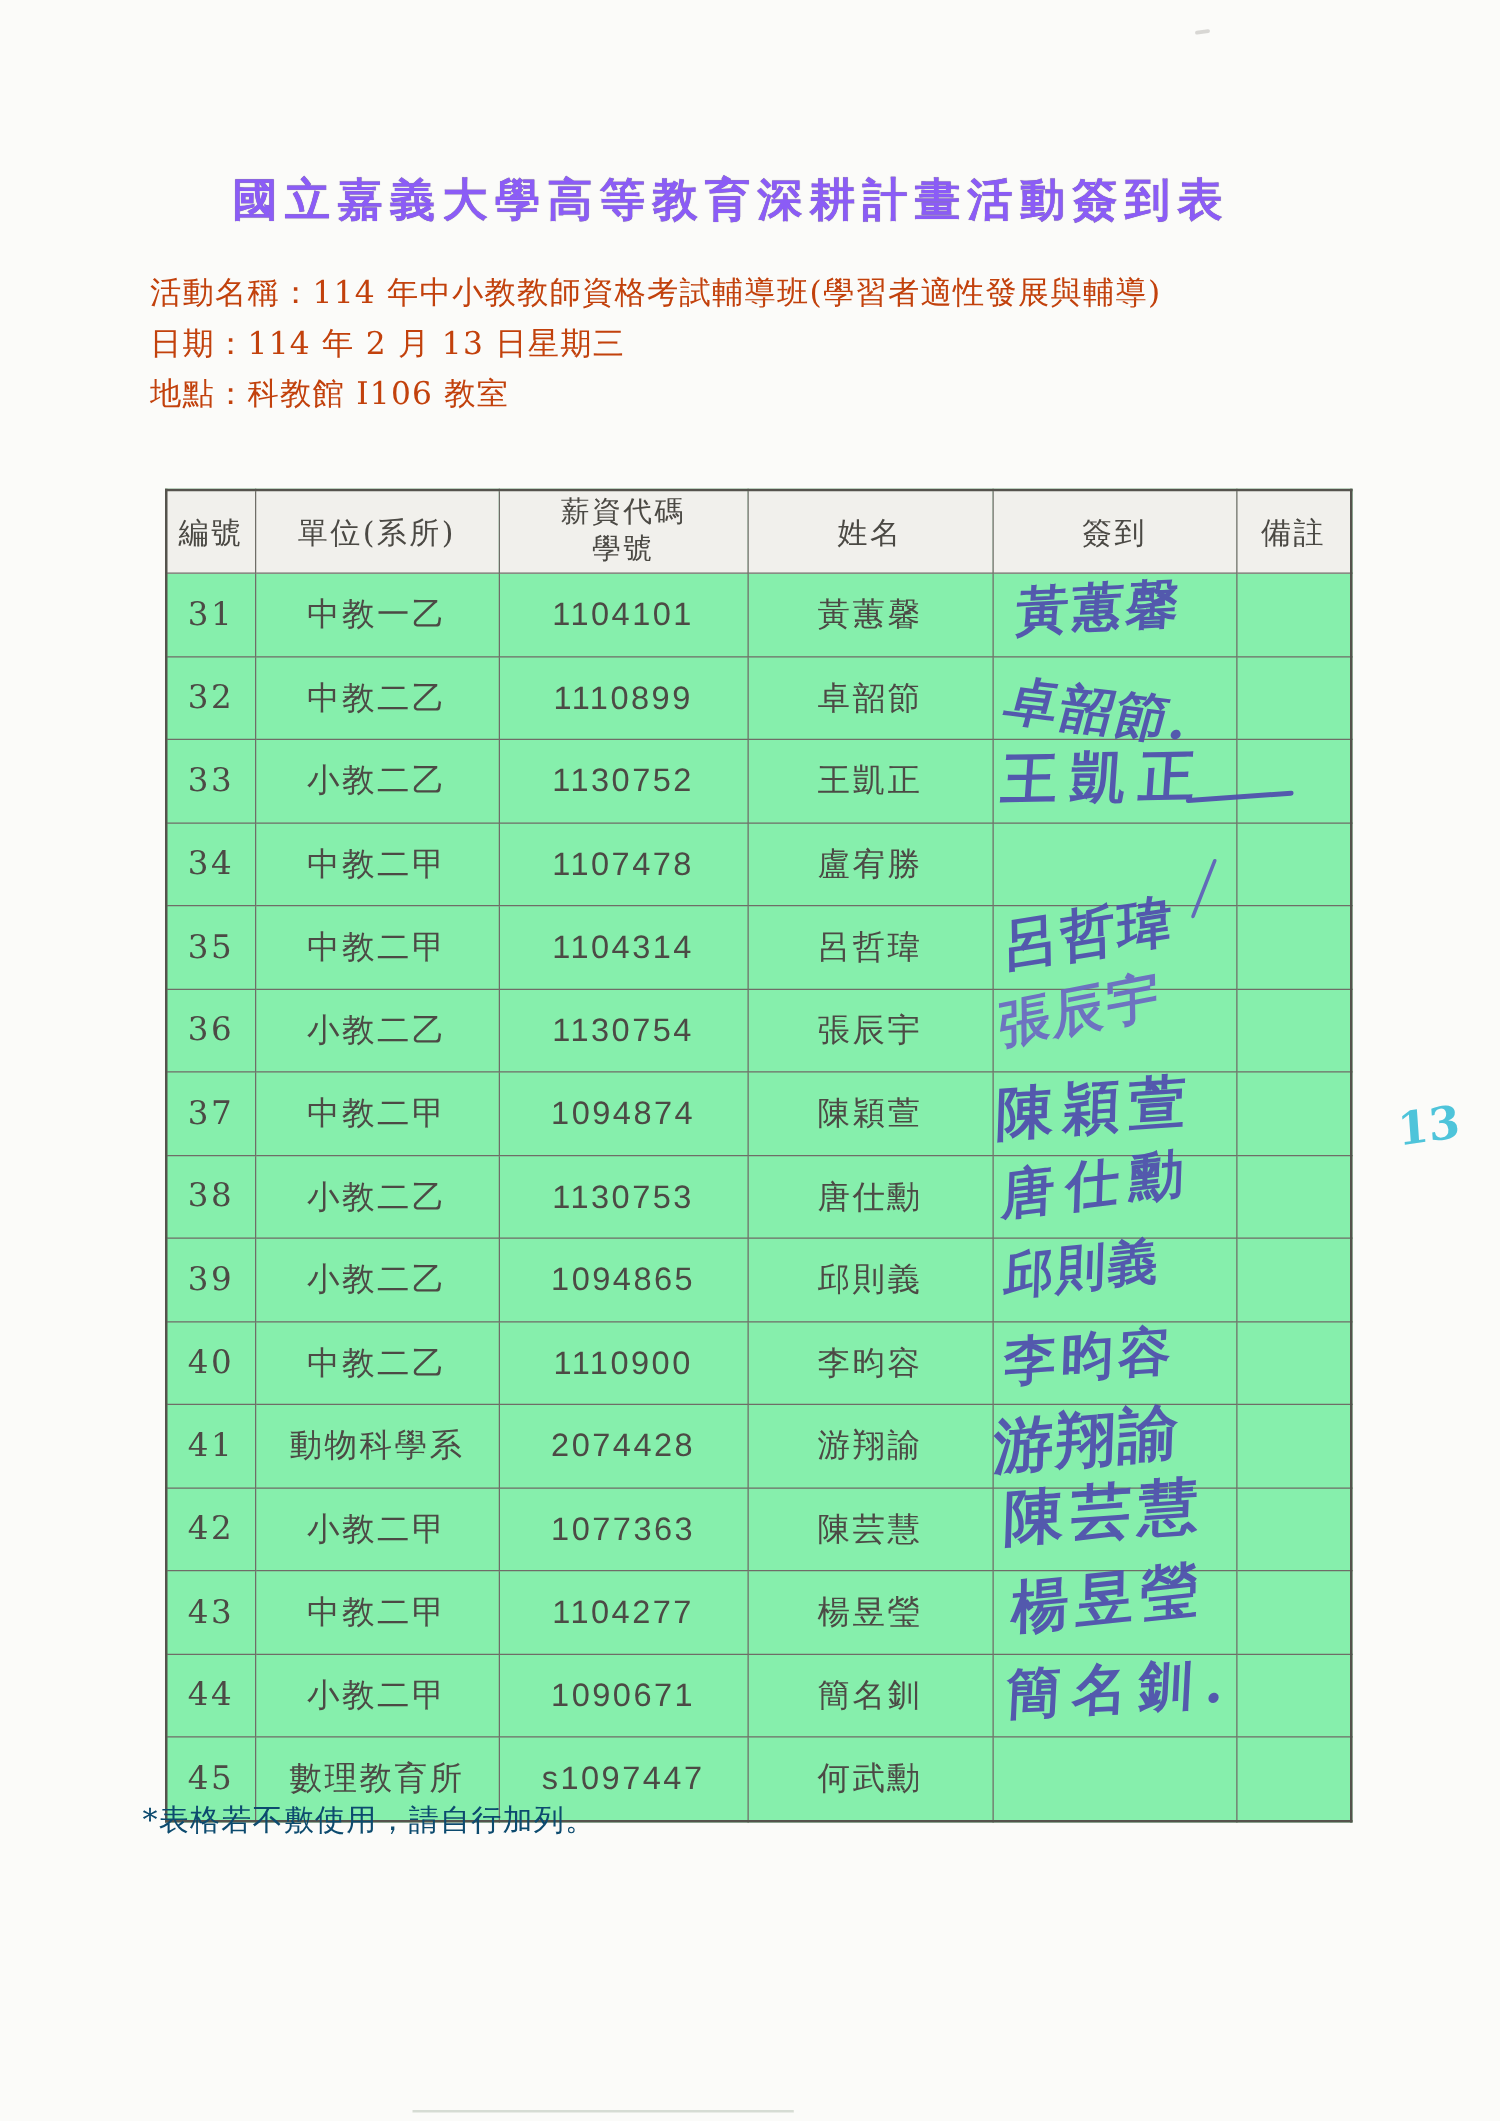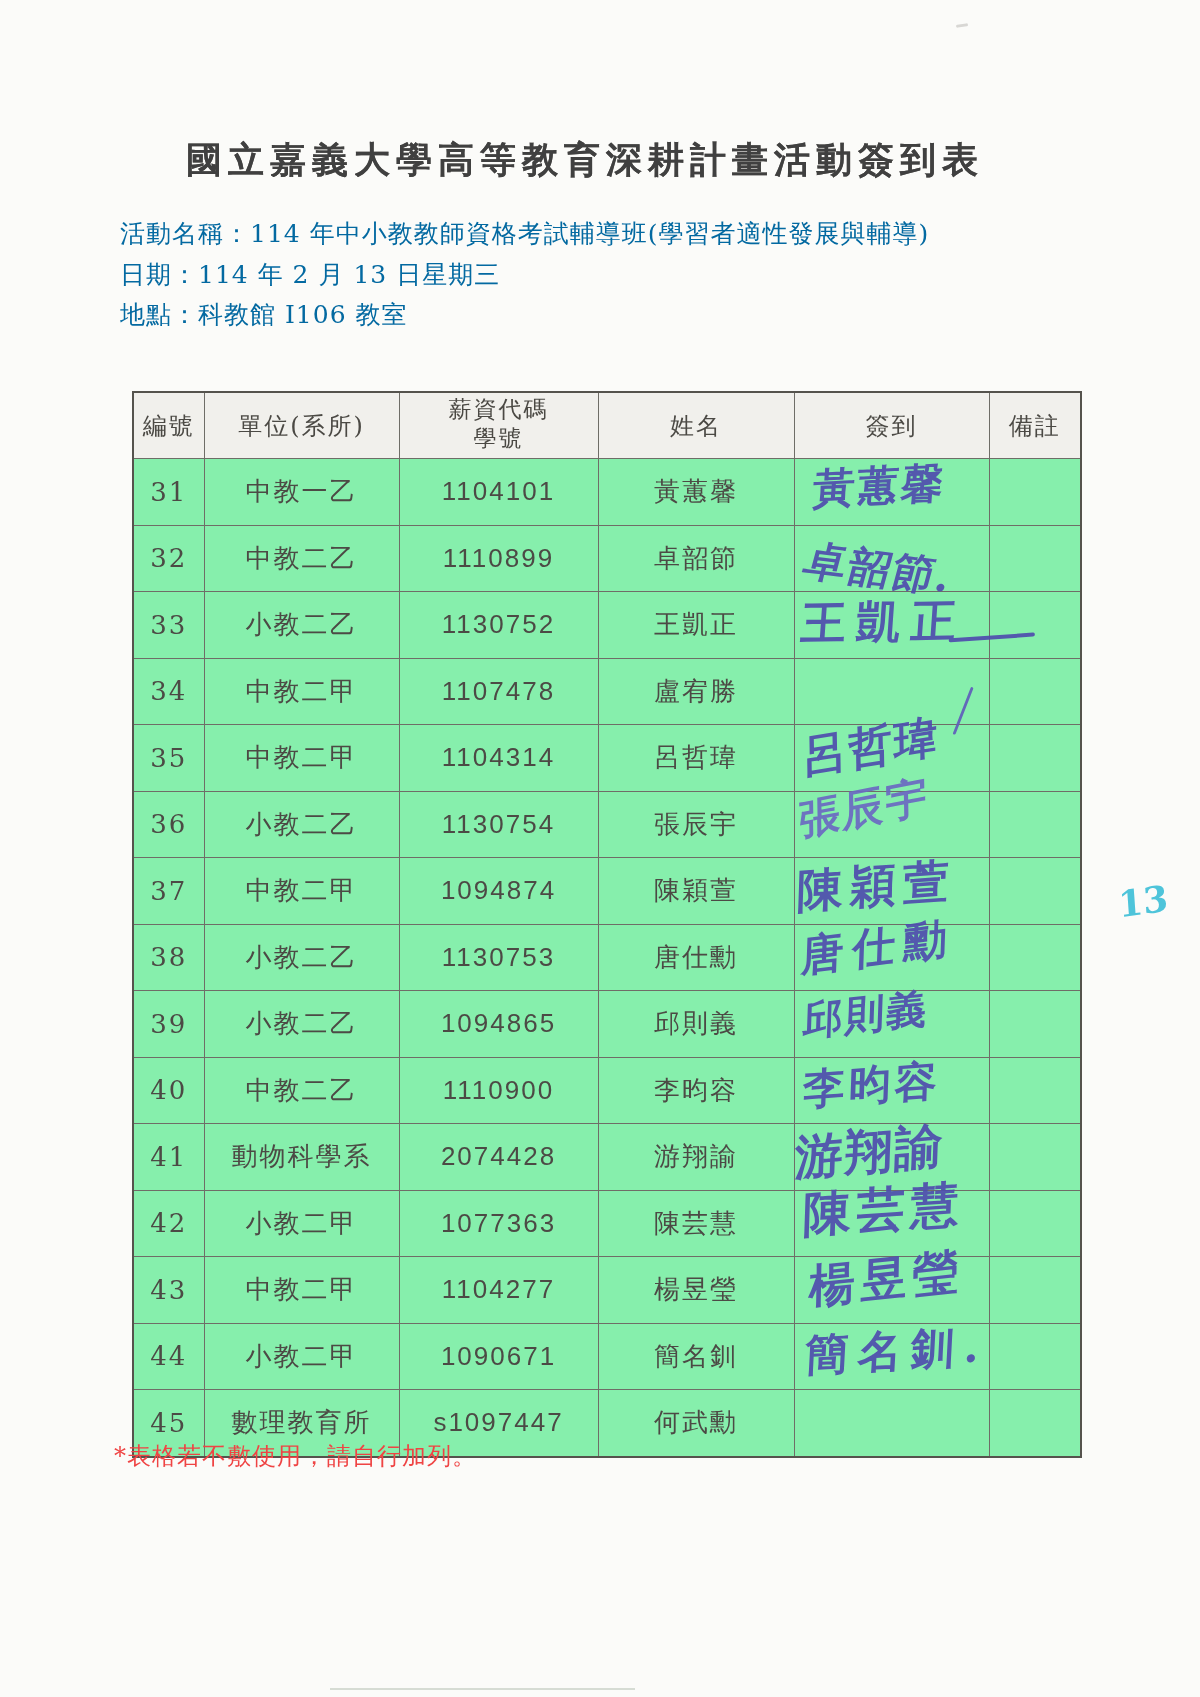--- a/index.html
+++ b/index.html
@@ -10,28 +10,28 @@
     color:#45433e;
     overflow:hidden;
   }
   .page{position:absolute;inset:0;}
 
   
   .doc-title{
     position:absolute;top:136px;left:0;width:1200px;
     text-align:center;padding-right:30px;box-sizing:border-box;
     font-size:36px;font-weight:700;letter-spacing:6px;
-    color:#404040;
+    color:#8b5cf6;
     text-shadow:0 0 .6px #6b6965;
   }
 
   
   .info-block{
     position:absolute;top:214px;left:120px;width:980px;
-    font-size:25px;line-height:40.6px;color:#0369a1;
+    font-size:25px;line-height:40.6px;color:#c2410c;
     letter-spacing:1px;
   }
 
   
   table.signin{
     position:absolute;left:132px;top:391px;
     border-collapse:collapse;table-layout:fixed;
     width:948px;
     background:#86efac;
   }
@@ -78,21 +78,21 @@
   tbody tr:nth-child(9)  .sig{font-size:40px;left:8px;transform:translateY(-55%) rotate(-6deg) skewX(-8deg);}
   tbody tr:nth-child(10) .sig{font-size:42px;left:8px;letter-spacing:4px;transform:translateY(-50%) rotate(-4deg) skewX(-6deg);}
   tbody tr:nth-child(11) .sig{font-size:48px;left:0;font-weight:700;transform:translateY(-48%) rotate(-5deg) skewX(-7deg);}
   tbody tr:nth-child(12) .sig{font-size:48px;left:8px;letter-spacing:6px;transform:translateY(-62%) rotate(-4deg) skewX(-6deg);}
   tbody tr:nth-child(13) .sig{font-size:46px;left:14px;letter-spacing:6px;transform:translateY(-54%) rotate(-6deg) skewX(-7deg);}
   tbody tr:nth-child(14) .sig{font-size:44px;left:10px;letter-spacing:9px;transform:translateY(-50%) rotate(-3deg) skewX(-6deg);}
 
   
   .footnote{
     position:absolute;left:114px;top:1440px;
-    font-size:24px;letter-spacing:1px;color:#ef4444;
+    font-size:24px;letter-spacing:1px;color:#0c4a6e;
   }
 
   
   .margin-note{
     position:absolute;left:1118px;top:880px;
     font-size:36px;font-weight:600;
     color:#4ec4da;
     transform:rotate(-8deg) skewX(-4deg);
   }
 

